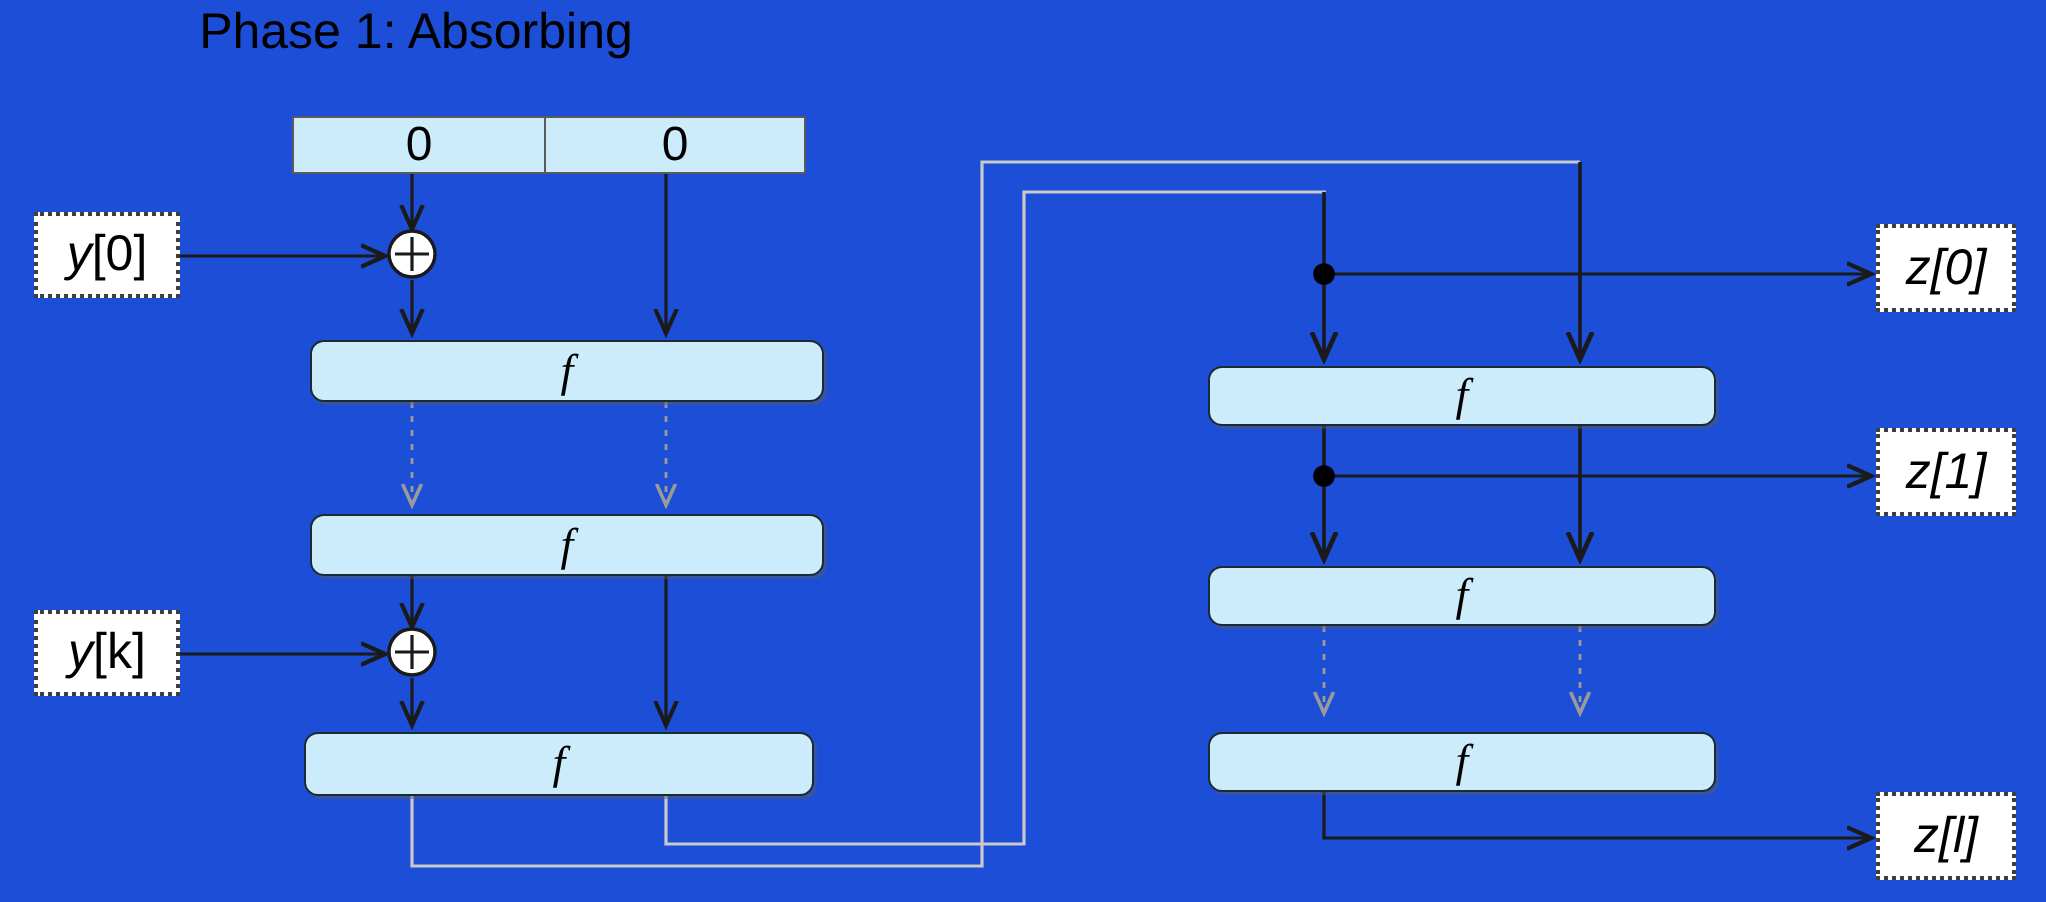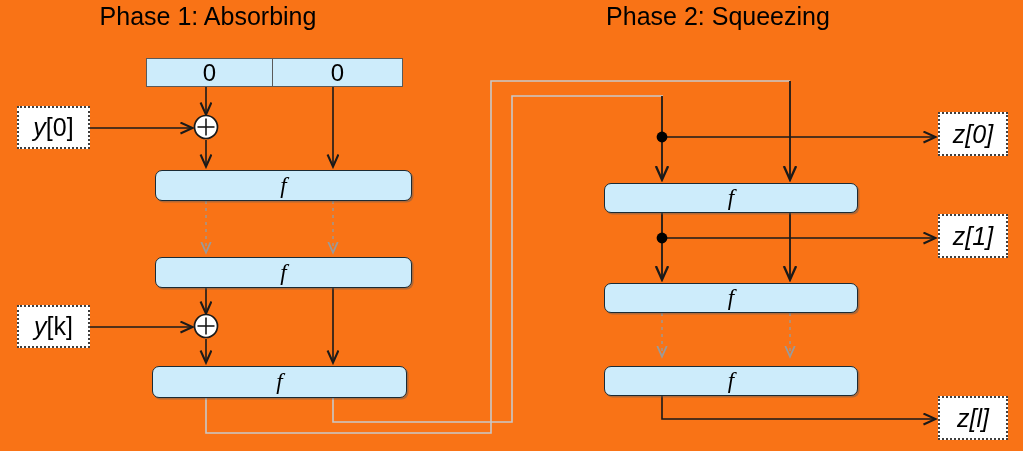--- a/index.html
+++ b/index.html
@@ -7,21 +7,21 @@
     padding: 0;
     background: #ffffff;
   }
   body {
     font-family: "Liberation Sans", sans-serif;
   }
   #canvas {
     position: relative;
     width: 1023px;
     height: 451px;
-    background: #f97316;
+    background: #1d4ed8;
     overflow: hidden;
   }
   #canvas svg {
     position: absolute;
     left: 0;
     top: 0;
   }
   .phase-title {
     position: absolute;
     font-family: "Liberation Sans", sans-serif;
@@ -182,21 +182,20 @@
       <line x1="206" y1="118.5" x2="206" y2="135.5" stroke="#1a1a1a" stroke-width="1.6"></line>
     </g>
     <g>
       <circle cx="206" cy="326" r="11.5" fill="#ffffff" stroke="#1a1a1a" stroke-width="1.7"></circle>
       <line x1="197.5" y1="326" x2="214.5" y2="326" stroke="#1a1a1a" stroke-width="1.6"></line>
       <line x1="206" y1="317.5" x2="206" y2="334.5" stroke="#1a1a1a" stroke-width="1.6"></line>
     </g>
   </svg>
 
   <div class="phase-title" id="title-phase1">Phase 1: Absorbing</div>
-  <div class="phase-title" id="title-phase2">Phase 2: Squeezing</div>
 
   <div class="state-cell" style="left:146px; top:58px; width:127px; height:29px;">0</div>
   <div class="state-cell" style="left:272px; top:58px; width:131px; height:29px;">0</div>
 
   <div class="f-box" style="left:155px; top:170px; width:257px; height:31px;">f</div>
   <div class="f-box" style="left:155px; top:257px; width:257px; height:31px;">f</div>
   <div class="f-box" style="left:152px; top:366px; width:255px; height:32px;">f</div>
 
   <div class="io-box" style="left:17px; top:106px; width:73px; height:43px;">
     <span class="var">y</span>

